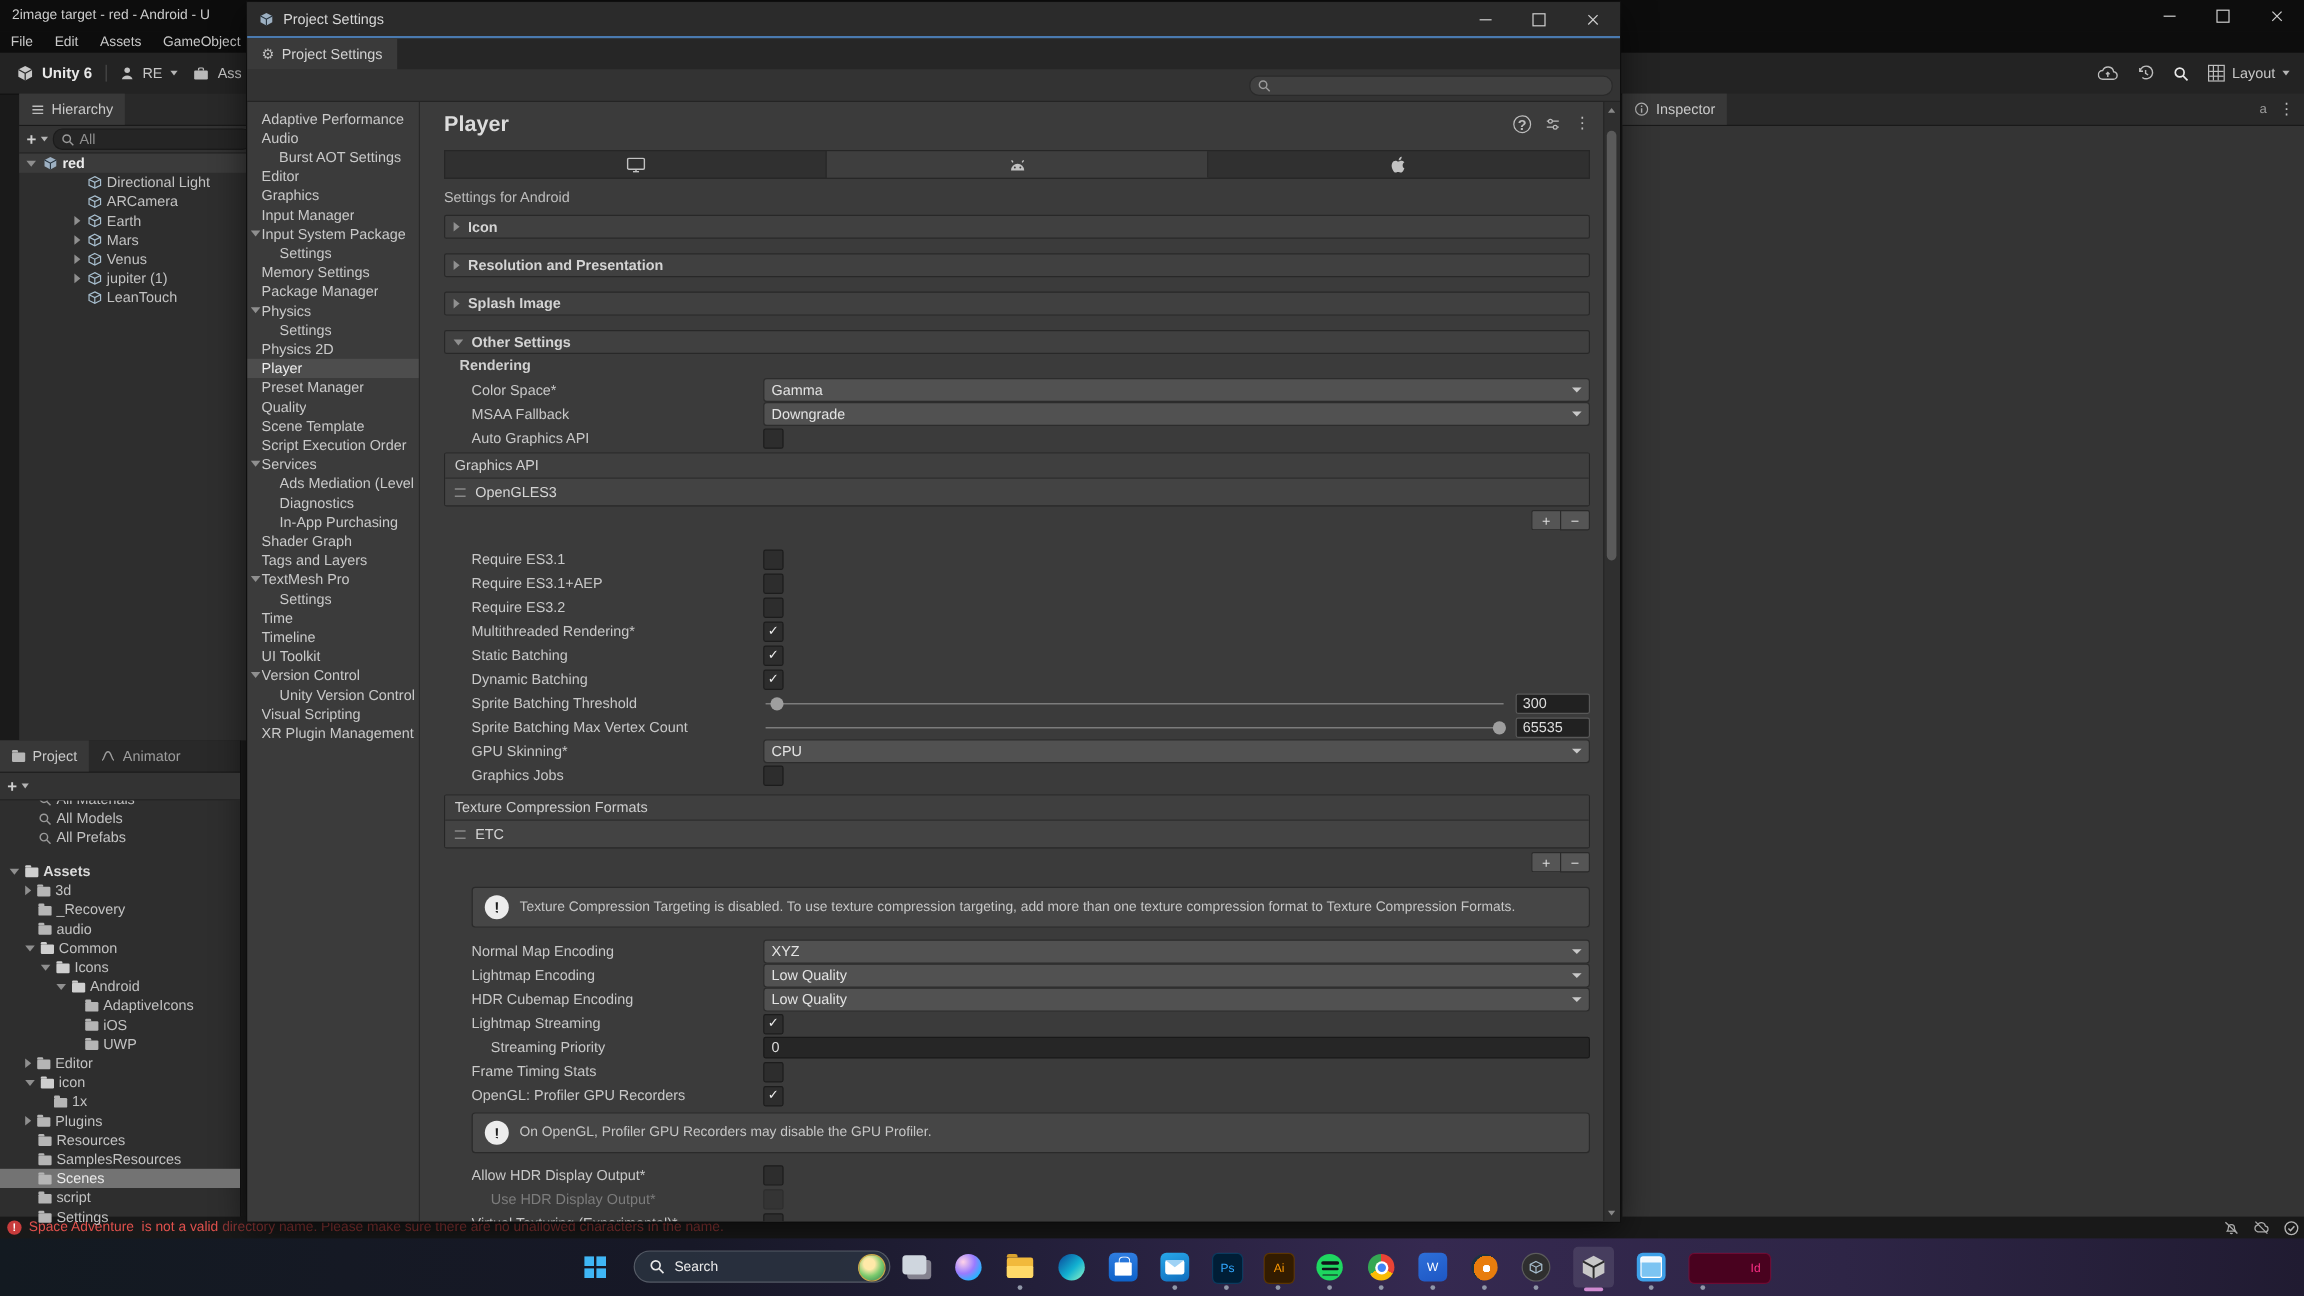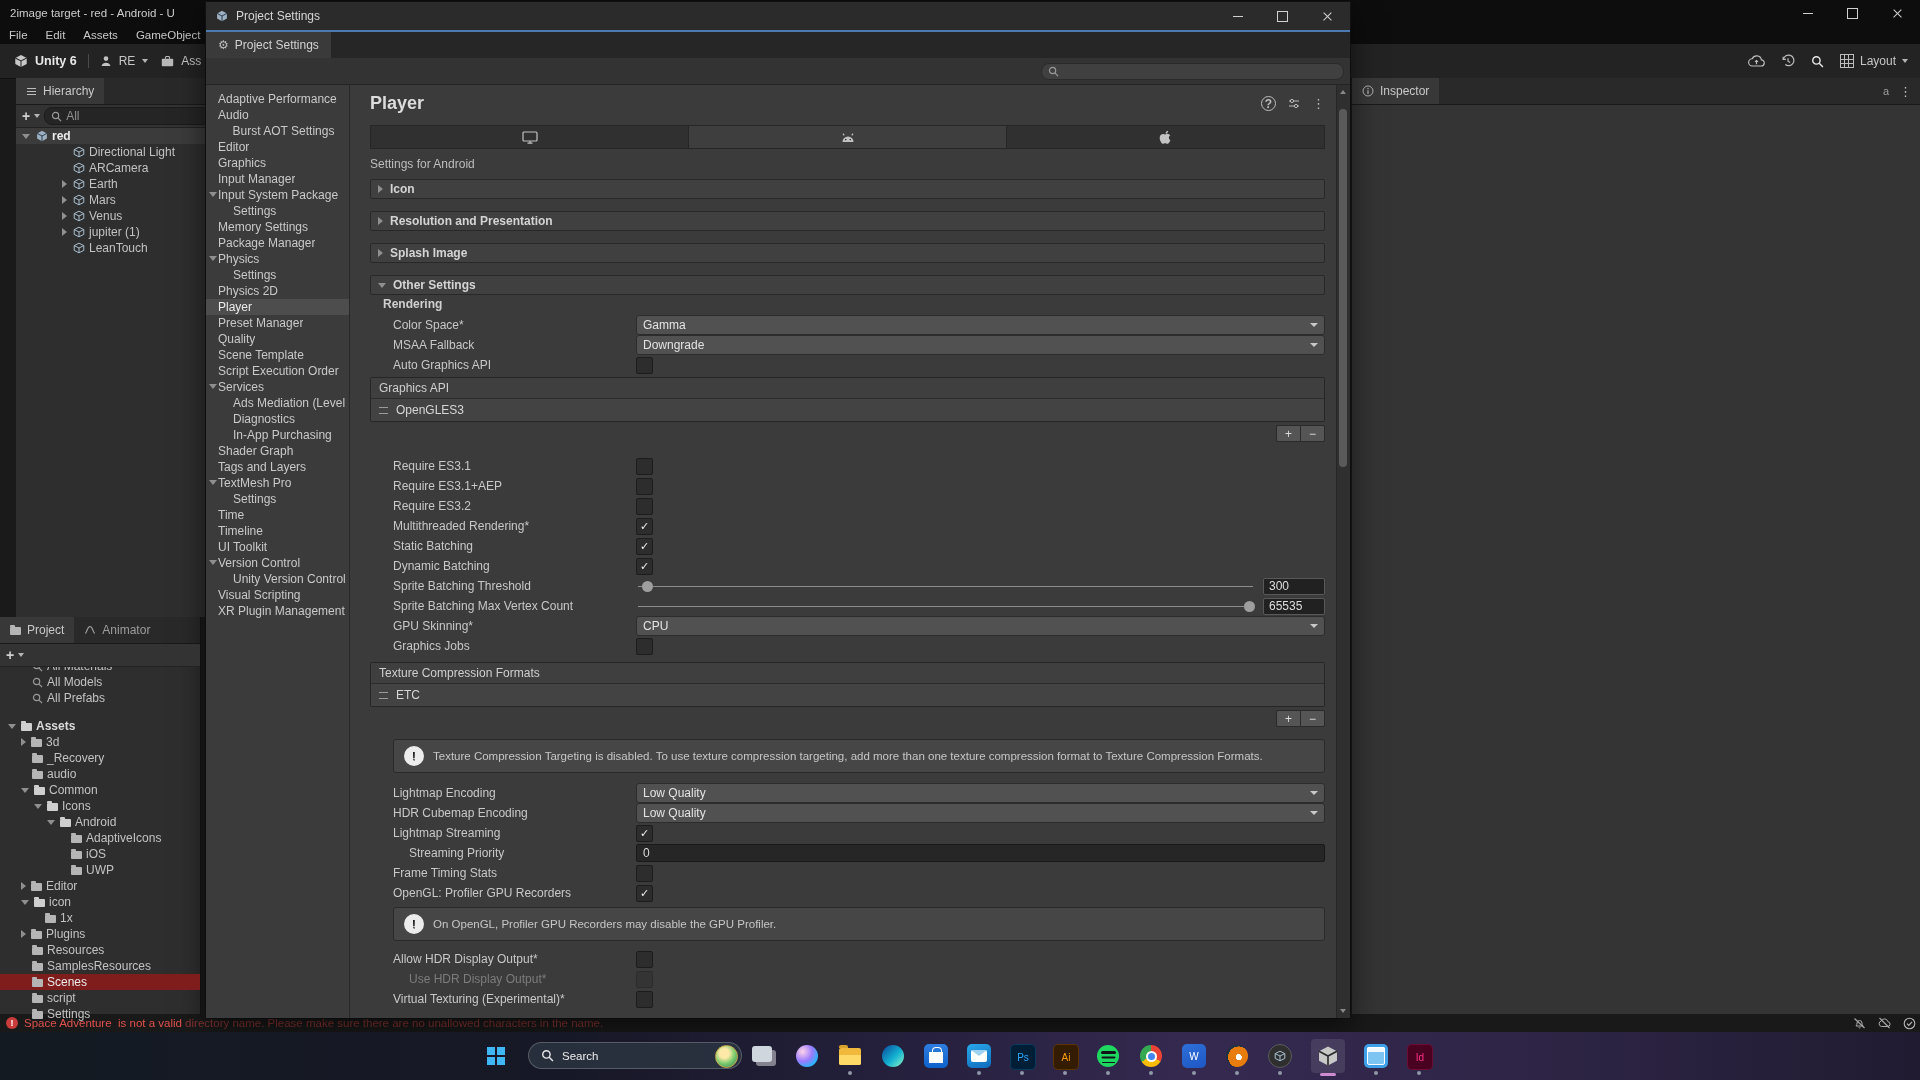--- a/index.html
+++ b/index.html
@@ -38,21 +38,21 @@
   .pane-tab.inactive{background:transparent;color:#9d9d9d;}
   .pane-tools{height:22px;background:#333;border-bottom:1px solid #222;display:flex;align-items:center;padding:0 6px;gap:4px;}
   .plusbtn{color:#d0d0d0;font-size:14px;font-weight:bold;line-height:1;}
   .searchbox{flex:1;height:16px;background:#252525;border:1px solid #1b1b1b;border-radius:8px;display:flex;align-items:center;gap:4px;padding:0 6px;color:#8f8f8f;}
   #hierarchy{position:absolute;left:16px;top:78px;width:200px;height:539px;background:#2e2e2e;border-right:1px solid #141414;}
   #project{position:absolute;left:0;top:617px;width:200px;height:397px;background:#2e2e2e;border-right:1px solid #141414;}
   #inspector{position:absolute;left:1352px;top:78px;right:0;bottom:66px;background:#343434;}
   .insp-right{position:absolute;right:8px;top:0;height:26px;display:flex;align-items:center;gap:10px;color:#9d9d9d;}
   .treerow{height:16px;display:flex;align-items:center;position:relative;color:#c2c2c2;white-space:nowrap;}
   .treerow .lblt{margin-left:4px;}
-  .treerow.sel{background:#7f1d1d;color:#eaeaea;}
+  .treerow.sel{background:#737373;color:#eaeaea;}
   .treerow.scene{background:#3b3b3b;color:#ececec;font-weight:bold;}
   .treerow.boldrow{font-weight:bold;color:#dadada;}
   .tri-r{border-left:5px solid #8f8f8f;border-top:4px solid transparent;border-bottom:4px solid transparent;display:inline-block;flex:none;}
   .tri-d{border-top:5px solid #8f8f8f;border-left:4px solid transparent;border-right:4px solid transparent;display:inline-block;flex:none;}
   .icon-folder{width:11px;height:8px;background:#b5b5b5;border-radius:1px;position:relative;flex:none;margin-top:2px;}
   .icon-folder::before{content:'';position:absolute;left:0;top:-2px;width:5px;height:2px;background:#b5b5b5;border-radius:1px 1px 0 0;}
   .icon-folder.open{background:#cfcfcf;}.icon-folder.open::before{background:#cfcfcf;}
   
   #statusbar{position:absolute;left:0;top:1014px;width:1920px;height:18px;background:#191919;display:flex;align-items:center;padding-left:6px;box-sizing:border-box;}
   .err-badge{width:12px;height:12px;border-radius:50%;background:#c83c3c;color:#fff;font-size:9px;font-weight:bold;display:grid;place-items:center;flex:none;margin-right:6px;}
@@ -157,21 +157,21 @@
   .i-spotify::before{content:'';position:absolute;left:4px;top:6px;width:15px;height:3px;border-radius:3px;background:#10131a;box-shadow:0 5px 0 -0.5px #10131a,0 10px 0 -1px #10131a;}
   .i-chrome{width:22px;height:22px;border-radius:50%;background:conic-gradient(#ea4335 0 33%,#fbbc05 0 66%,#34a853 0 100%);position:relative;}
   .i-chrome::before{content:'';position:absolute;left:5.5px;top:5.5px;width:11px;height:11px;border-radius:50%;background:#fff;}
   .i-chrome::after{content:'';position:absolute;left:7.5px;top:7.5px;width:7px;height:7px;border-radius:50%;background:#4285f4;}
   .i-word{background:linear-gradient(160deg,#2d6fd9,#1e57c4);color:#fff;}
   .i-blender{width:22px;height:22px;border-radius:50%;background:radial-gradient(circle at 58% 55%,#ffffff 0 17%,#e87d0d 18% 60%,#1d3242 61% 100%);}
   .i-unityhub{width:22px;height:22px;border-radius:50%;background:#2f2f2f;border:1px solid #5c5c5c;display:grid;place-items:center;}
   .i-window{background:#3ea0e8;position:relative;}
   .i-window::before{content:'';position:absolute;left:3px;top:3px;right:3px;bottom:3px;background:#7cc4f2;border:1.5px solid #fff;border-radius:2px;}
   .i-window::after{content:'';position:absolute;left:3px;top:3px;right:3px;height:5px;background:#fff;opacity:.9;border-radius:2px 2px 0 0;}
-  .i-id{background:#49021f;color:#ff3087;border:1px solid #ff308733;}
+  .i-id{background:#49021f;color:#ff3087;border:1px solid #ff308733;padding-left:43px;}
   .tb-tray{position:absolute;right:10px;top:0;height:48px;display:flex;align-items:center;gap:15px;color:#efefef;}
   .tray-clock{text-align:right;font-size:11.5px;line-height:1.3;color:#f2f2f2;}
   .tray-lang{font-size:11.5px;font-weight:bold;color:#f2f2f2;}
 </style>
 </head>
 <body>
 
 <div id="stage">
 
   <div id="titlebar">
@@ -886,20 +886,29 @@
         <div class="pm-row">
           <span class="pm">+</span>
           <span class="pm">−</span>
         </div>
         <div class="helpbox">
           <span class="bubble">!</span>
           <span class="htext">Texture Compression Targeting is disabled. To use texture compression targeting, add more than one texture compression format to Texture Compression Formats.</span>
         </div>
         <div id="rows-encoding">
             <div class="srow">
+              <span class="lbl">Normal Map Encoding</span>
+              <div class="wid">
+                <div class="dd">
+                  <span class="ni">XYZ</span>
+                  <span class="ddcaret"></span>
+                </div>
+              </div>
+            </div>
+            <div class="srow">
               <span class="lbl">Lightmap Encoding</span>
               <div class="wid">
                 <div class="dd">
                   <span class="ni">Low Quality</span>
                   <span class="ddcaret"></span>
                 </div>
               </div>
             </div>
             <div class="srow">
               <span class="lbl">HDR Cubemap Encoding</span>

